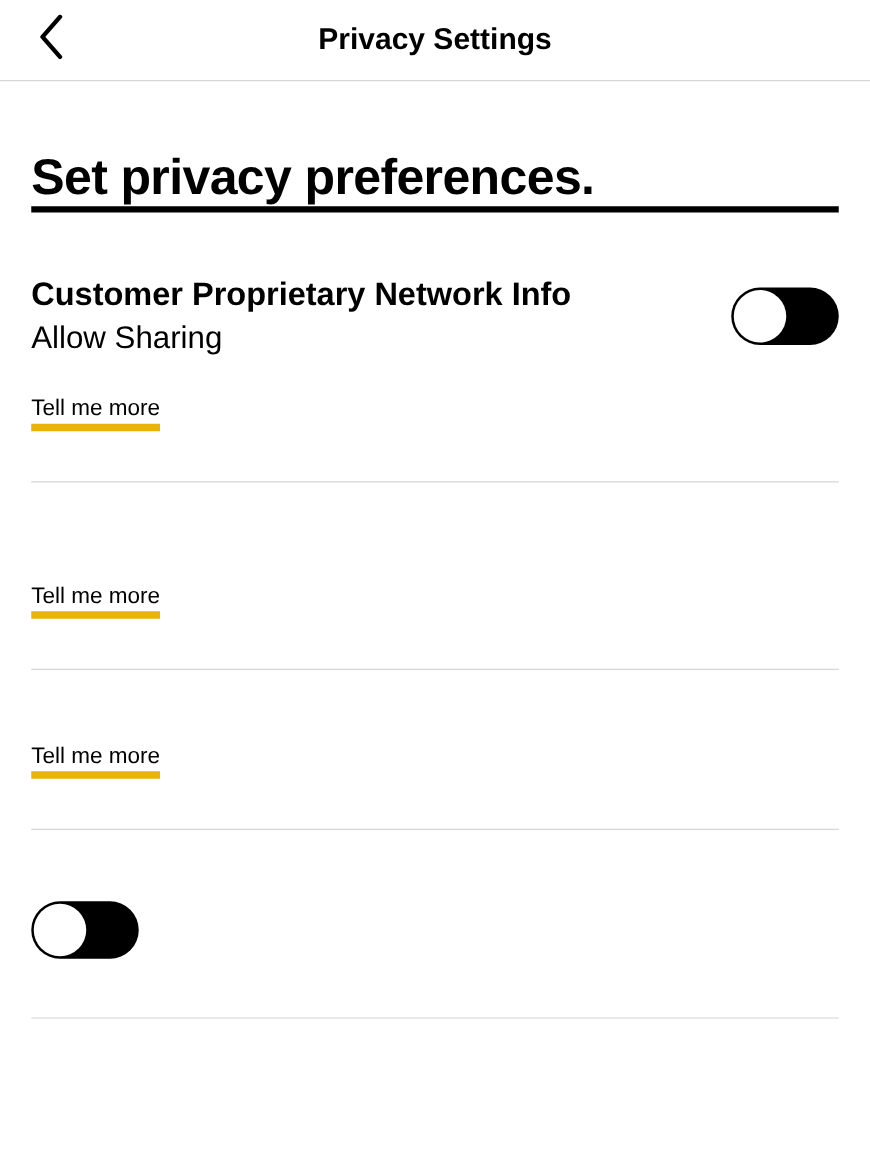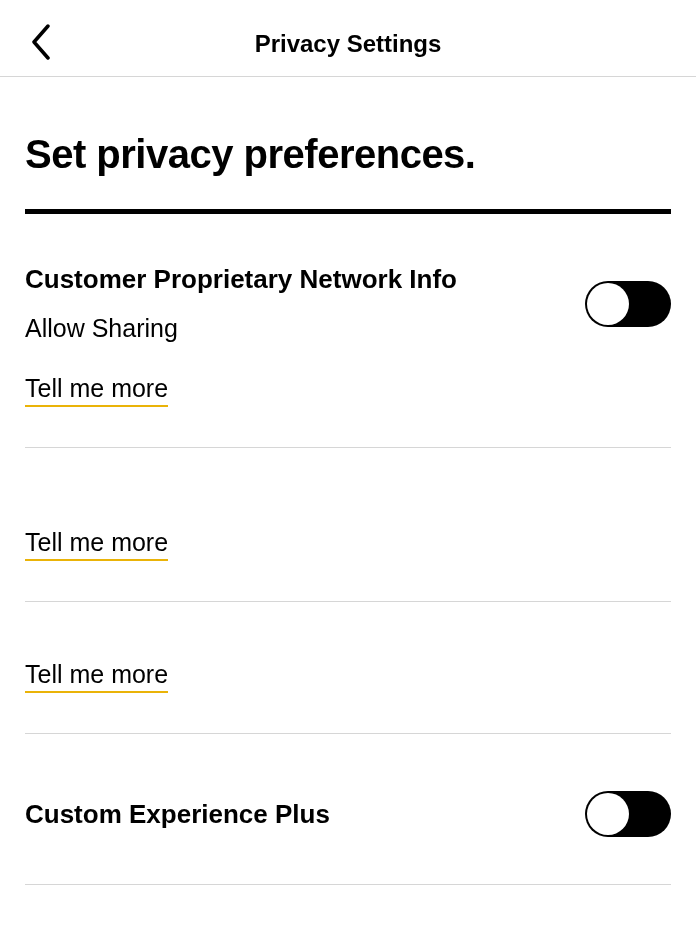--- a/index.html
+++ b/index.html
@@ -9,21 +9,20 @@
       background: #fff;
       color: #000;
     }
     .header {
       height: 65px;
       display: flex;
       align-items: center;
       justify-content: center;
       position: relative;
       border-bottom: 1px solid #d6d6d6;
-      margin-top: 12px;
     }
     .back-btn {
       position: absolute;
       left: 30px;
       top: 50%;
       transform: translateY(-50%);
       cursor: pointer;
       display: flex;
       align-items: center;
       justify-content: center;
@@ -34,21 +33,20 @@
       font-weight: 700;
     }
     .content {
       padding: 0 25px;
     }
     .page-title {
       font-size: 40px;
       font-weight: 800;
       letter-spacing: -0.5px;
       margin-top: 55px;
-      margin-bottom: 32px;
     }
     .thick-divider {
       border: none;
       border-top: 5px solid #000;
       margin-bottom: 0;
     }
     .setting-item {
       border-bottom: 1px solid #d6d6d6;
       padding: 50px 0 40px 0;
       position: relative;
@@ -62,28 +60,28 @@
     .setting-text { flex: 1; padding-right: 20px; }
     .setting-title {
       font-size: 26px;
       font-weight: 700;
       line-height: 1.2;
     }
     .setting-sub {
       font-size: 25px;
       font-weight: 400;
       line-height: 1.25;
-      margin-top: 18px;
+      margin-top: 4px;
     }
     .tell-more {
       display: inline-block;
-      font-size: 25px;
+      font-size: 18px;
       font-weight: 400;
       margin-top: 30px;
-      border-bottom: 2px solid #eab308;
+      border-bottom: 6px solid #eab308;
       padding-bottom: 2px;
       cursor: pointer;
     }
     .tell-more.tight { margin-top: 8px; }
     .toggle {
       width: 86px;
       height: 46px;
       border-radius: 23px;
       background: #000;
       position: relative;
@@ -135,23 +133,20 @@
   <div class="setting-item">
     <span class="tell-more">Tell me more</span>
   </div>
 
   <div class="setting-item">
     <span class="tell-more tight">Tell me more</span>
   </div>
 
   <div class="setting-item">
     <div class="setting-row">
-      <div class="setting-text">
-        <div class="setting-title">Custom Experience Plus</div>
-      </div>
       <div class="toggle">
           <div class="knob"></div>
         </div>
     </div>
 
   </div>
 
 </div>
 
 </body></html>

